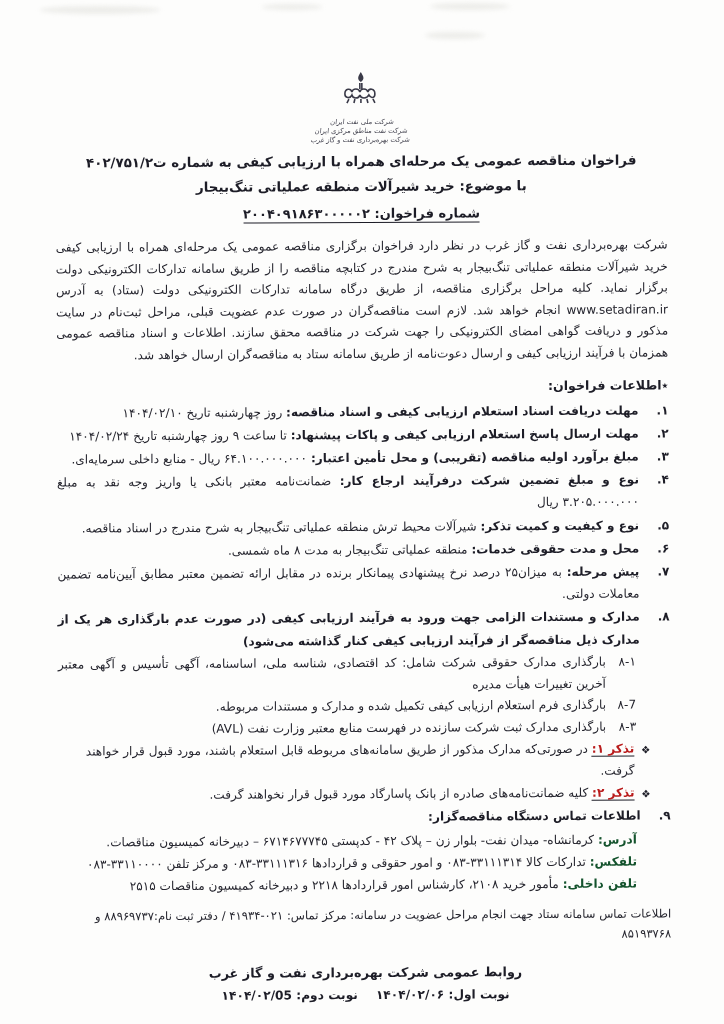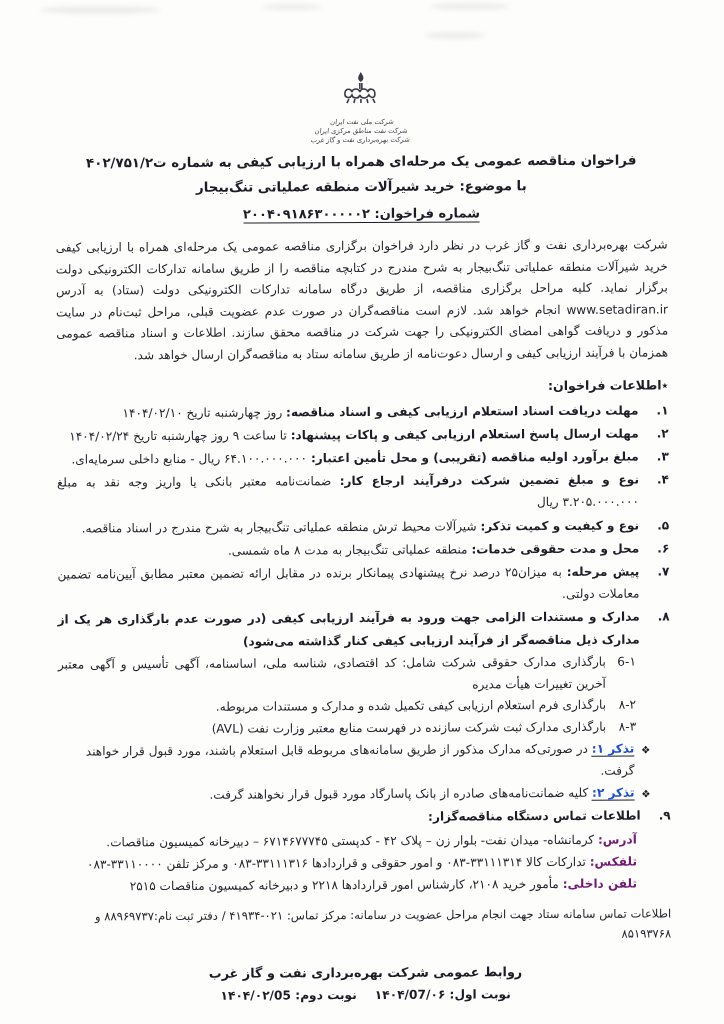--- a/index.html
+++ b/index.html
@@ -38,24 +38,24 @@
   .item{display:flex;line-height:22.2px;margin-bottom:1px;}
   .item .num{flex:0 0 30px;font-weight:bold;color:#1d1d27;}
   .item .body{flex:1;text-align:justify;}
   .item .lbl{font-weight:bold;color:#1d1d27;}
   .sub{display:flex;line-height:21.8px;padding-right:34px;}
   .sub .num{flex:0 0 30px;}
   .sub .body{flex:1;text-align:justify;}
   .note{display:flex;line-height:21.8px;padding-right:20px;}
   .note .bullet{flex:0 0 16px;font-size:10.5px;padding-top:1px;color:#1d1d27;}
   .note .body{flex:1;}
-  .note .lbl{font-weight:bold;border-bottom:1.2px solid #1d1d27;color:#1d4ed8;}
+  .note .lbl{font-weight:bold;border-bottom:1.2px solid #1d1d27;color:#b91c1c;}
   
   .contact-line{padding-right:34px;line-height:22.2px;font-size:12.1px;}
-  .contact-line .lbl{font-weight:bold;color:#701a75;}
+  .contact-line .lbl{font-weight:bold;color:#14532d;}
   
   .setad{margin-top:9px;font-size:11.6px;line-height:20px;color:#26262f;}
   
   .footer-pr{margin-top:20px;text-align:center;font-weight:bold;font-size:12.8px;color:#1d1d27;}
   .footer-dates{margin-top:8px;display:flex;justify-content:center;gap:18px;font-weight:bold;font-size:12.2px;color:#1d1d27;}
 </style>
 </head>
 <body>
 
 <div class="scan-artifact" style="left:40px;top:6px;width:120px;height:8px;"></div>
@@ -124,25 +124,25 @@
     <div class="item">
       <span class="num">۷.</span>
       <span class="body"><span class="lbl">پیش مرحله:</span><span> به میزان۲۵ درصد نرخ پیشنهادی پیمانکار برنده در مقابل ارائه تضمین معتبر مطابق آیین‌نامه تضمین معاملات دولتی.</span></span>
     </div>
     <div class="item">
       <span class="num">۸.</span>
       <span class="body"><span class="lbl">مدارک و مستندات الزامی جهت ورود به فرآیند ارزیابی کیفی (در صورت عدم بارگذاری هر یک از مدارک ذیل مناقصه‌گر از فرآیند ارزیابی کیفی کنار گذاشته می‌شود)</span><span></span></span>
     </div>
 
     <div class="sub">
-      <span class="num">6-۱</span>
+      <span class="num">۸-۱</span>
       <span class="body">بارگذاری مدارک حقوقی شرکت شامل: کد اقتصادی، شناسه ملی، اساسنامه، آگهی تأسیس و آگهی معتبر آخرین تغییرات هیأت مدیره</span>
     </div>
     <div class="sub">
-      <span class="num">۸-۲</span>
+      <span class="num">۸-7</span>
       <span class="body">بارگذاری فرم استعلام ارزیابی کیفی تکمیل شده و مدارک و مستندات مربوطه.</span>
     </div>
     <div class="sub">
       <span class="num">۸-۳</span>
       <span class="body">بارگذاری مدارک ثبت شرکت سازنده در فهرست منابع معتبر وزارت نفت (AVL)</span>
     </div>
 
     <div class="note">
       <span class="bullet">❖</span>
       <span class="body"><span class="lbl">تذکر ۱:</span><span> در صورتی‌که مدارک مذکور از طریق سامانه‌های مربوطه قابل استعلام باشند، مورد قبول قرار خواهند گرفت.</span></span>
@@ -159,17 +159,17 @@
 
     <div class="contact-line"><span class="lbl">آدرس:</span><span> کرمانشاه- میدان نفت- بلوار زن – پلاک ۴۲ - کدپستی ۶۷۱۴۶۷۷۷۴۵ – دبیرخانه کمیسیون مناقصات.</span></div>
     <div class="contact-line"><span class="lbl">تلفکس:</span><span> تدارکات کالا ⁦۰۸۳-۳۳۱۱۱۳۱۴⁩ و امور حقوقی و قراردادها ⁦۰۸۳-۳۳۱۱۱۳۱۶⁩ و مرکز تلفن ⁦۰۸۳-۳۳۱۱۰۰۰۰⁩</span></div>
     <div class="contact-line"><span class="lbl">تلفن داخلی:</span><span> مأمور خرید ۲۱۰۸، کارشناس امور قراردادها ۲۲۱۸ و دبیرخانه کمیسیون مناقصات ۲۵۱۵</span></div>
   </div>
 
   <div class="setad">اطلاعات تماس سامانه ستاد جهت انجام مراحل عضویت در سامانه: مرکز تماس: ۰۲۱-۴۱۹۳۴ / دفتر ثبت نام:۸۸۹۶۹۷۳۷ و ۸۵۱۹۳۷۶۸</div>
 
   <div class="footer-pr">روابط عمومی شرکت بهره‌برداری نفت و گاز غرب</div>
   <div class="footer-dates">
-    <span>نوبت اول: ۱۴۰۴/07/۰۶</span>
+    <span>نوبت اول: ۱۴۰۴/۰۲/۰۶</span>
     <span>نوبت دوم: ۱۴۰۴/۰۲/05</span>
   </div>
 
 </div>
 
 </body></html>

